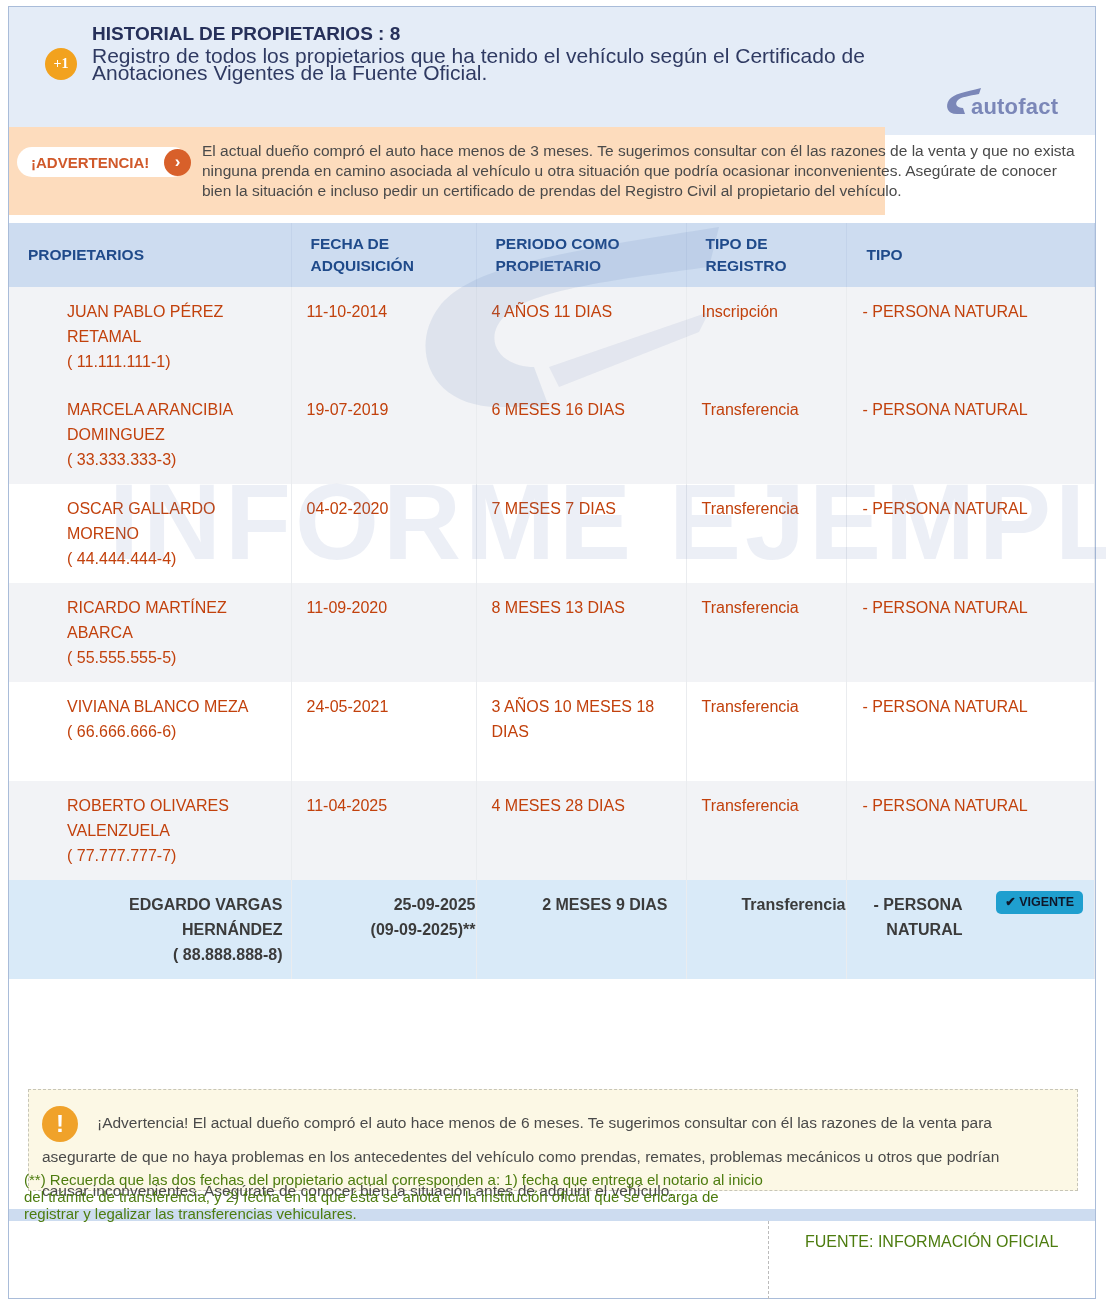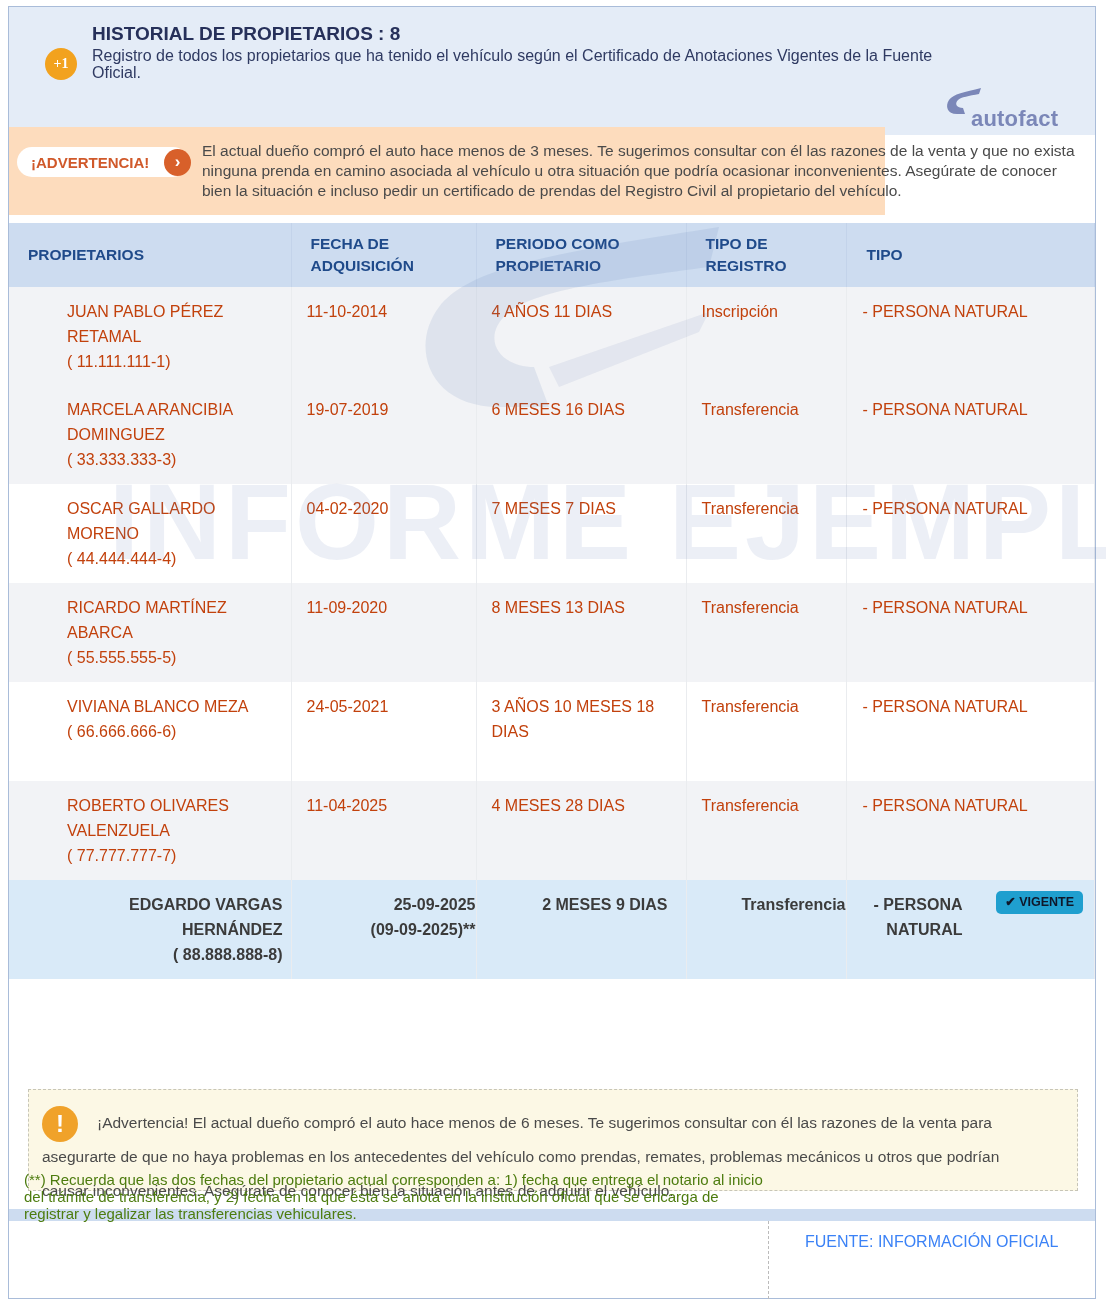--- a/index.html
+++ b/index.html
@@ -2,23 +2,23 @@
 <html><head>
 <meta charset="utf-8">
 <style>
   * { box-sizing: border-box; margin: 0; padding: 0; }
   body { width: 1106px; height: 1302px; background: #ffffff; font-family: "Liberation Sans", sans-serif; position: relative; overflow: hidden; }
   .frame { position: absolute; left: 8px; top: 6px; width: 1088px; height: 1293px; border: 1px solid #a9bcd9; background: #fff; }
 
   .header { position: absolute; left: 0; top: 0; width: 1086px; height: 128px; background: #e4ecf7; }
   .badge-plus { position: absolute; left: 36px; top: 41px; width: 32px; height: 32px; border-radius: 50%; background: #f2a21e; color: #fff; font-family: "Liberation Serif", serif; font-weight: bold; font-size: 14px; text-align: center; line-height: 32px; }
   .h-title { position: absolute; left: 83px; top: 16px; font-size: 19px; font-weight: bold; color: #26305a; }
-  .h-desc { position: absolute; left: 83px; top: 40px; width: 880px; font-size: 16px; color: #2f3a62; line-height: 17px; }
+  .h-desc { position: absolute; left: 83px; top: 40px; width: 880px; font-size: 21px; color: #2f3a62; line-height: 17px; }
   .logo { position: absolute; left: 934px; top: 75px; width: 130px; height: 40px; }
-  .logo-text { position: absolute; left: 28px; top: 24px; font-size: 22px; font-weight: bold; color: #7b87b8; letter-spacing: 0.2px; }
+  .logo-text { position: absolute; left: 28px; top: 12px; font-size: 22px; font-weight: bold; color: #7b87b8; letter-spacing: 0.2px; }
 
   .warn-bar { position: absolute; left: 0; top: 120px; width: 876px; height: 88px; background: #fddcbd; }
   .warn-pill { position: absolute; left: 8px; top: 20px; width: 171px; height: 30px; background: #fff; border-radius: 15px; }
   .warn-pill-label { position: absolute; left: 14px; top: 7px; font-size: 15px; font-weight: bold; color: #d0592a; }
   .warn-arrow { position: absolute; left: 147px; top: 2px; width: 27px; height: 27px; border-radius: 50%; background: #d8602a; color: #fff; text-align: center; line-height: 26px; font-weight: bold; font-size: 17px; }
   .warn-text { position: absolute; left: 193px; top: 14px; width: 885px; font-size: 15.5px; color: #4a4a4a; line-height: 20px; }
 
   table.owners { position: absolute; left: 0; top: 216px; width: 1086px; border-collapse: collapse; table-layout: fixed; }
   table.owners th { background: #cddcf0; height: 64px; text-align: left; vertical-align: middle; font-size: 15.5px; font-weight: bold; color: #1f4a8a; line-height: 22px; border-right: 1px solid #c3d3ea; }
   table.owners td { vertical-align: top; font-size: 16px; color: #c2410c; line-height: 25px; padding-top: 12px; border-right: 1px solid #eaecef; }
@@ -40,21 +40,21 @@
   .watermark-text { position: absolute; left: 100px; top: 452px; font-size: 108px; font-weight: bold; color: rgba(96,120,180,0.12); letter-spacing: 4px; pointer-events: none; white-space: nowrap; }
   .watermark-logo { position: absolute; left: 400px; top: 210px; width: 320px; height: 200px; pointer-events: none; }
 
   .note { position: absolute; left: 19px; top: 1082px; width: 1050px; height: 102px; background: #fcf8e5; border: 1px dashed #c7c5b7; }
   .note-icon { position: absolute; left: 13px; top: 16px; width: 36px; height: 36px; border-radius: 50%; background: #f0a22a; color: #fff; font-weight: bold; text-align: center; line-height: 36px; font-size: 24px; }
   .note-text { position: absolute; left: 13px; top: 16px; width: 1000px; font-size: 15.5px; color: #4a4a4a; line-height: 34px; text-indent: 55px; }
 
   .foot-bar { position: absolute; left: 0; top: 1202px; width: 1086px; height: 12px; background: #cddcf0; }
   .foot-left { position: absolute; left: 15px; top: 1164px; width: 740px; font-size: 15px; color: #4d7c0f; line-height: 17px; }
   .foot-divider { position: absolute; left: 759px; top: 1214px; width: 0; height: 78px; border-left: 1px dashed #bbb; }
-  .foot-right { position: absolute; left: 796px; top: 1226px; font-size: 16px; color: #3b82f6; }
+  .foot-right { position: absolute; left: 796px; top: 1226px; font-size: 16px; color: #4d7c0f; }
 </style>
 </head>
 <body>
 
 <div class="frame">
 
   <div class="header">
     <div class="badge-plus">+1</div>
     <div class="h-title">HISTORIAL DE PROPIETARIOS : 8</div>
     <div class="h-desc">Registro de todos los propietarios que ha tenido el vehículo según el Certificado de Anotaciones Vigentes de la Fuente Oficial.</div>

